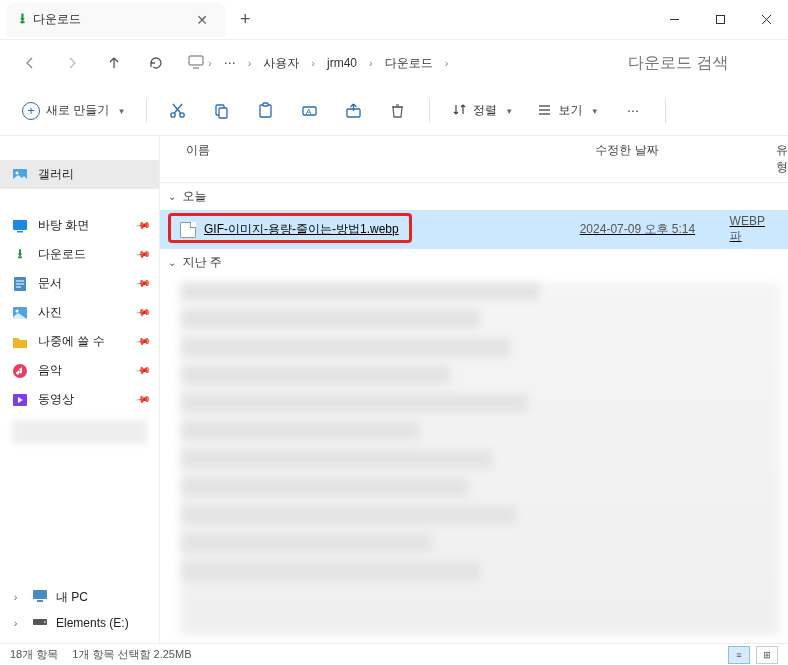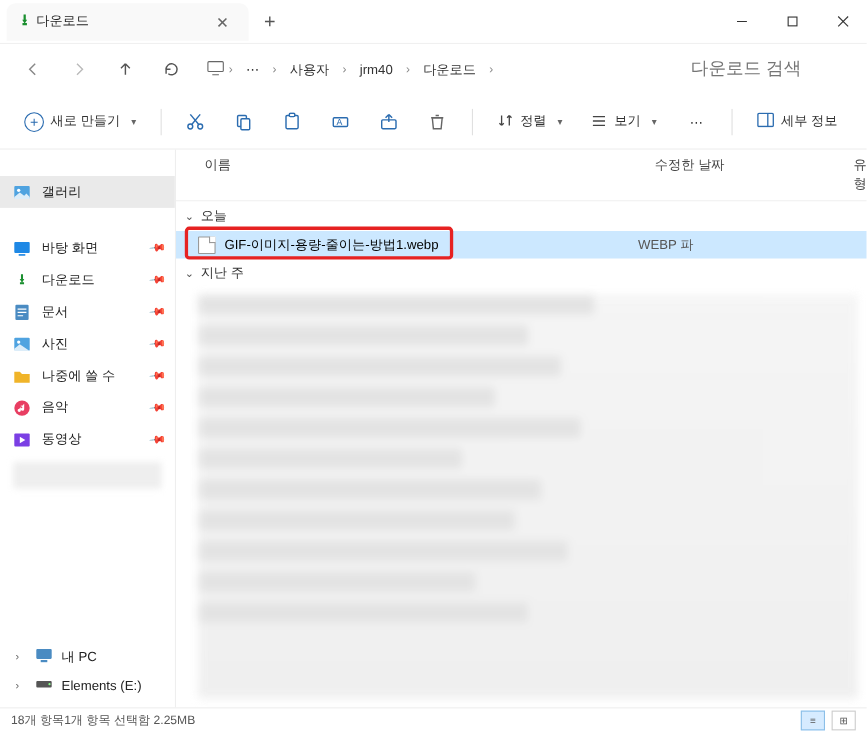--- a/index.html
+++ b/index.html
@@ -238,20 +238,21 @@
       color: #333;
       cursor: pointer;
     }
     .group-chev { font-size: 10px; color: #555; }
     .file-row {
       display: flex;
       align-items: center;
       padding: 4px 8px 4px 20px;
       font-size: 12px;
       cursor: pointer;
+      text-decoration: underline;
     }
     .file-row.selected {
       background: #cce8ff;
     }
     .file-highlight {
       position: relative;
       display: flex;
       align-items: center;
       gap: 8px;
       width: 400px;
@@ -301,20 +302,21 @@
     }
     
     .statusbar {
       height: 22px;
       display: flex;
       align-items: center;
       padding: 0 10px;
       font-size: 11px;
       color: #555;
       border-top: 1px solid #eee;
+      gap: 14px;
     }
     .status-right {
       margin-left: auto;
       display: flex;
       gap: 6px;
     }
     .view-toggle {
       width: 22px; height: 18px;
       border: 1px solid #ccc;
       display: flex;
@@ -460,29 +462,20 @@
           <line x1="2" y1="4" x2="13" y2="4" stroke="#444" stroke-width="1.3"></line>
           <line x1="2" y1="8" x2="13" y2="8" stroke="#444" stroke-width="1.3"></line>
           <line x1="2" y1="12" x2="13" y2="12" stroke="#444" stroke-width="1.3"></line>
         </svg>
     </span>
     <span>보기</span>
     <span class="dropdown-arrow">▾</span>
   </div>
   <div class="tb-btn" style="padding:6px 14px">⋯</div>
   <div class="tb-sep"></div>
-  <div class="tb-btn">
-    <span>
-      <svg width="16" height="14" viewBox="0 0 16 14">
-          <rect x="1" y="1" width="14" height="12" rx="1" fill="none" stroke="#2b6cb0" stroke-width="1.2"></rect>
-          <line x1="10" y1="1" x2="10" y2="13" stroke="#2b6cb0" stroke-width="1.2"></line>
-        </svg>
-    </span>
-    <span>세부 정보</span>
-  </div>
 </div>
 
 <div class="main">
 
   <div class="sidebar">
     <div class="side-item gallery">
       <span class="side-icon" style="color:#1e88e5">
         <svg width="16" height="16" viewBox="0 0 16 16">
             <rect x="1" y="2" width="14" height="12" rx="1" fill="#4fa3e0"></rect>
             <circle cx="5" cy="6" r="1.5" fill="#fff"></circle>
@@ -596,20 +589,21 @@
     <div class="group-header">
       <span class="group-chev">⌄</span>
       <span>오늘</span>
     </div>
     <div class="file-row selected">
       <div class="file-highlight">
         <div class="highlight-box"></div>
         <span class="file-icon"></span>
         <span class="file-name">GIF-이미지-용량-줄이는-방법1.webp</span>
       </div>
+      <div class="file-date">2024-07-09 오후 5:14</div>
       <div class="file-type">WEBP 파</div>
     </div>
 
     <div class="group-header">
       <span class="group-chev">⌄</span>
       <span>지난 주</span>
     </div>
     <div class="blur-area">
       <div class="blur-block" style="left:0;top:0;width:60%;height:18px"></div>
       <div class="blur-block" style="left:0;top:28px;width:50%;height:18px"></div>

